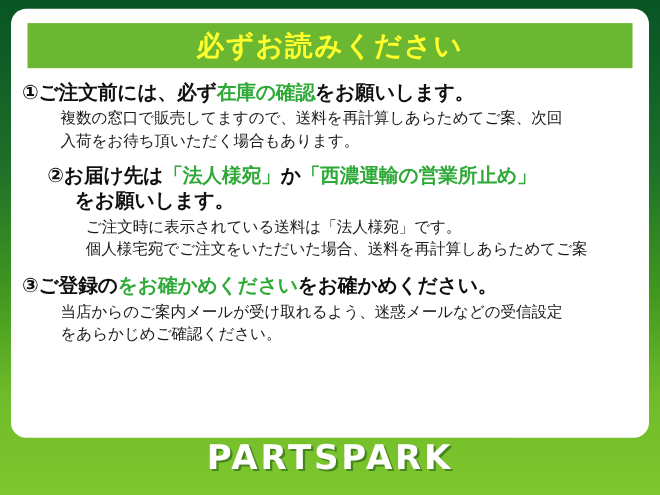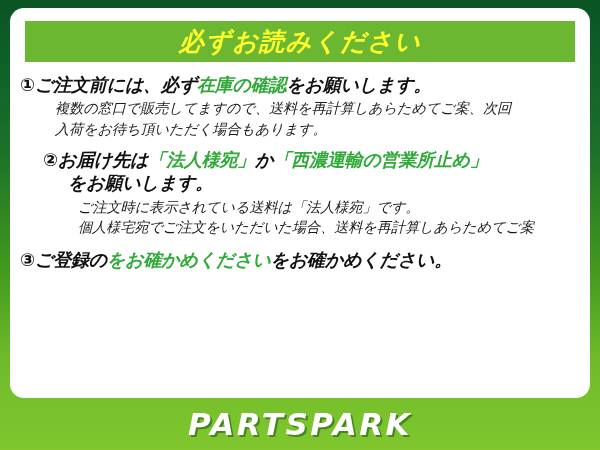--- a/index.html
+++ b/index.html
@@ -19,21 +19,20 @@
     height: 450px;
     box-sizing: border-box;
     background: linear-gradient(to bottom,
         #0a5424 0px,
         #0d5b27 40px,
         #1d7029 150px,
         #43991f 270px,
         #6fbb2b 360px,
         #80c72e 450px);
     overflow: hidden;
-    font-style: italic;
   }
 
   
   #card {
     position: absolute;
     left: 10px;
     top: 8px;
     width: 580px;
     height: 390px;
     box-sizing: border-box;
@@ -107,21 +106,21 @@
     padding-left: 35px;
     padding-top: 2px;
     white-space: nowrap;
   }
   .sub .line { display: block; }
 
   
   #footer {
     position: absolute;
     left: 0;
-    top: 398px;
+    top: 390px;
     width: 600px;
     height: 52px;
     display: flex;
     align-items: center;
     justify-content: center;
   }
   #brand {
     color: #ffffff;
     font-size: 31px;
     font-weight: bold;
@@ -161,20 +160,24 @@
         <div class="sub">
           <span class="line">ご注文時に表示されている送料は「法人様宛」です。</span>
           <span class="line">個人様宅宛でご注文をいただいた場合、送料を再計算しあらためてご案</span>
         </div>
       </div>
 
       <div class="item item-3">
         <div class="heading">
           <span class="num">③</span><span>ご登録の</span><span class="hl">をお確かめください</span><span>をお確かめください。</span>
         </div>
+        <div class="sub">
+          <span class="line">当店からのご案内メールが受け取れるよう、迷惑メールなどの受信設定</span>
+          <span class="line">をあらかじめご確認ください。</span>
+        </div>
       </div>
 
     </div>
   </div>
 
   <div id="footer">
     <div id="brand">PARTSPARK</div>
   </div>
 
 </div>

